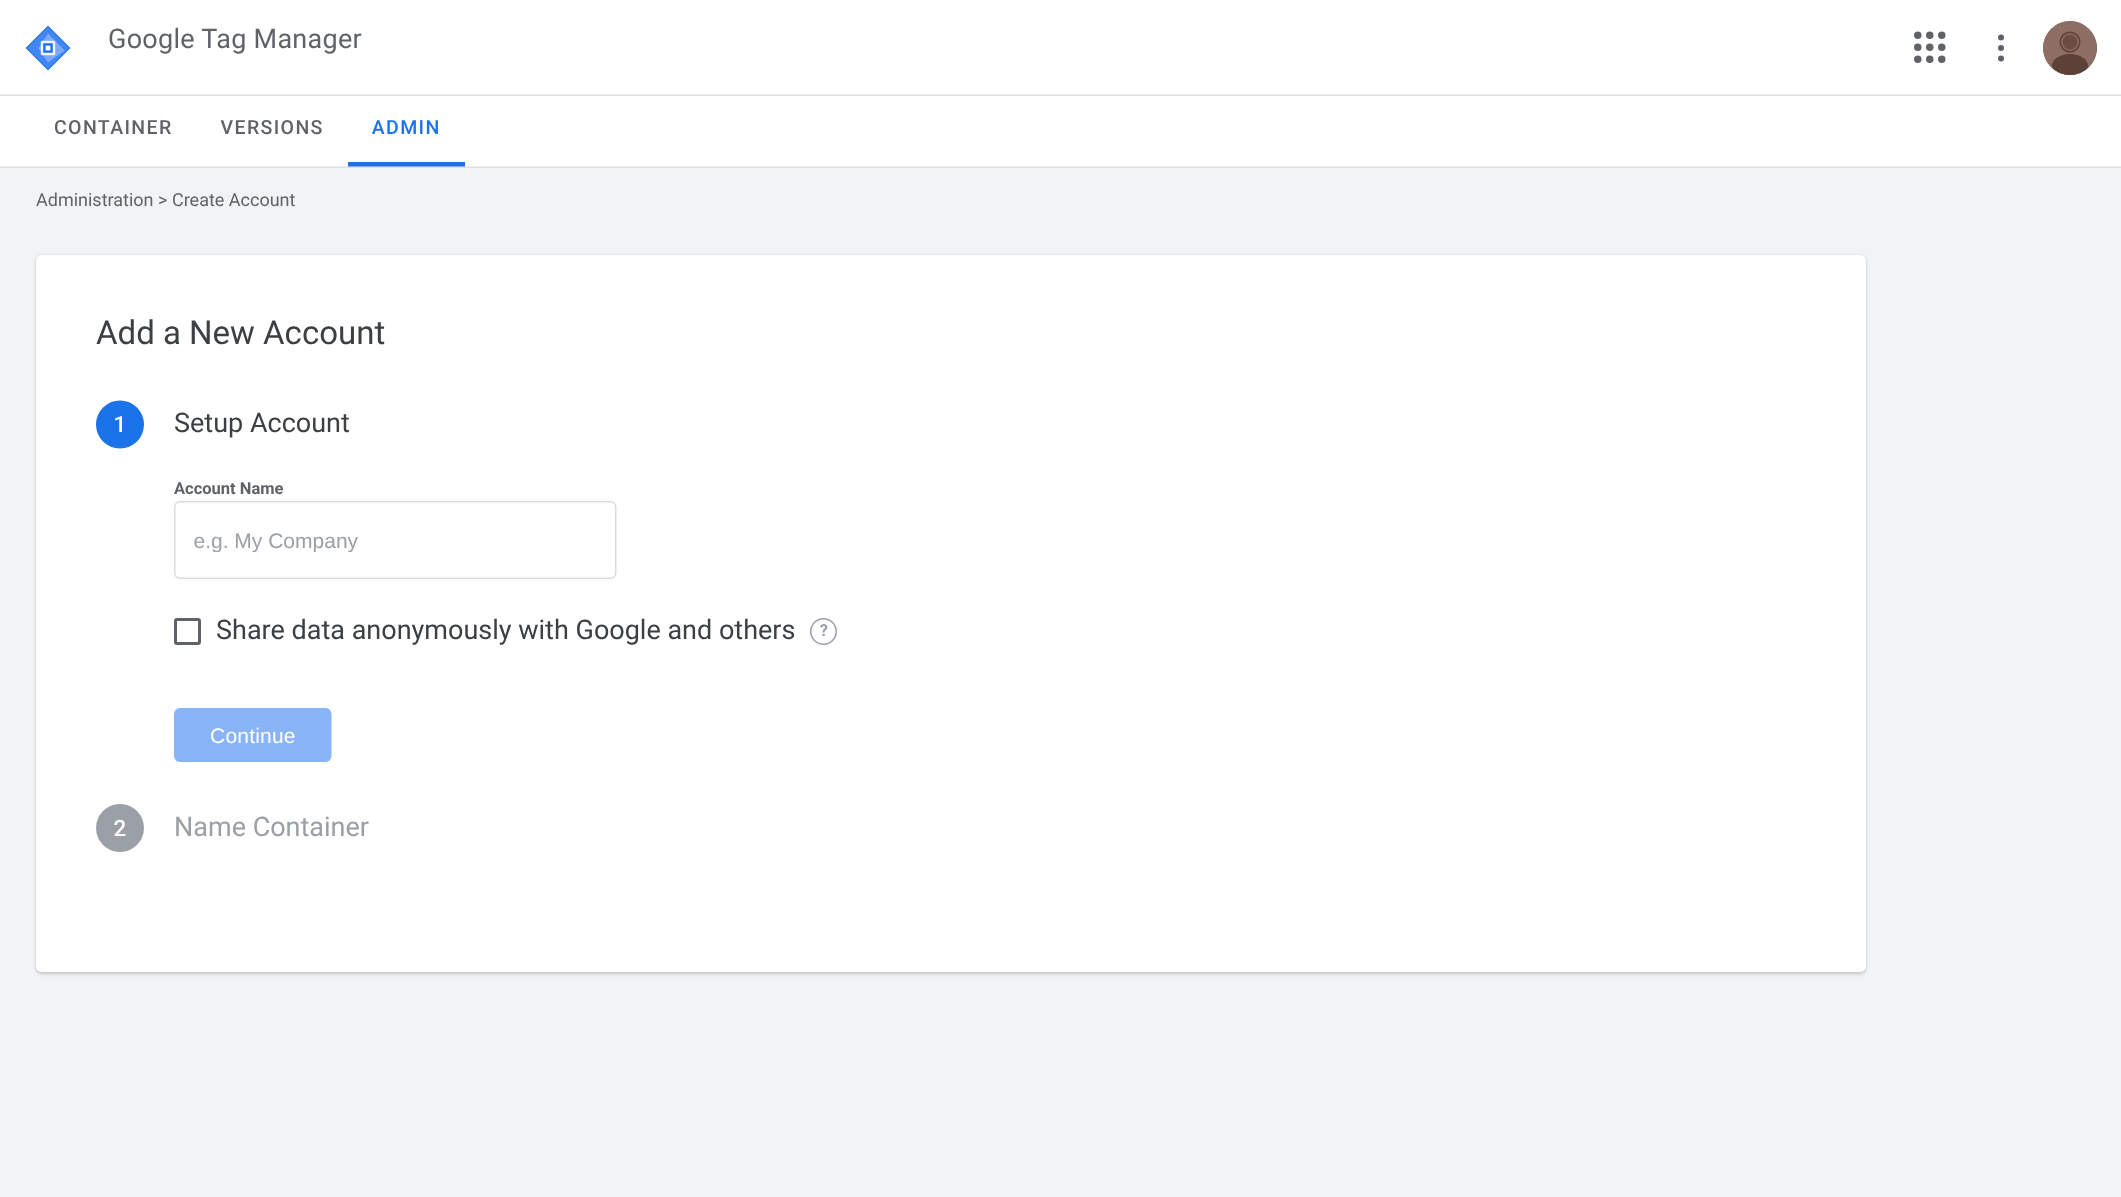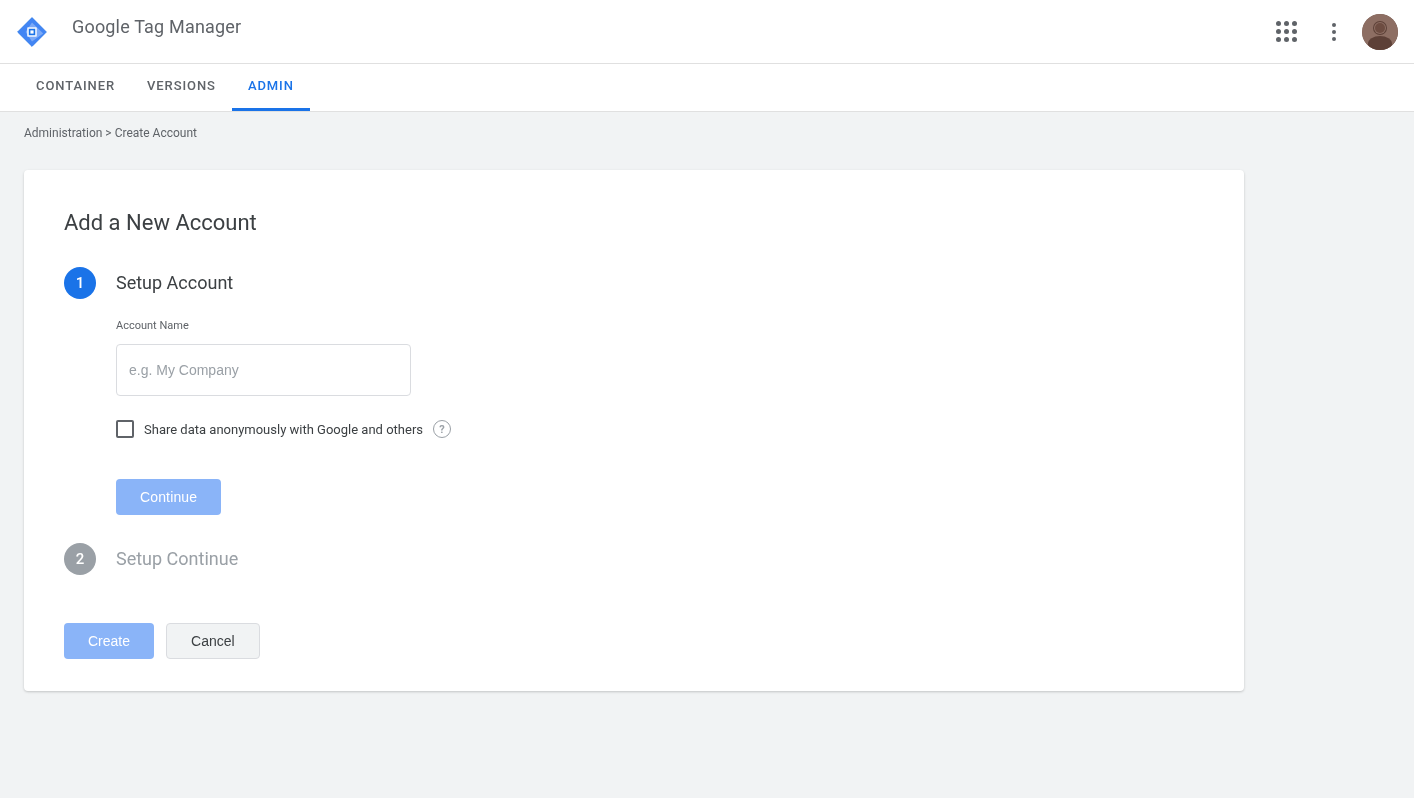--- a/index.html
+++ b/index.html
@@ -187,23 +187,23 @@
       color: #9aa0a6;
     }
 
     
     .form-group {
       margin-bottom: 24px;
     }
     .form-label {
       display: block;
       font-size: 11px;
-      font-weight: 400;
+      font-weight: 700;
       color: #5f6368;
-      margin-bottom: 12px;
+      margin-bottom: 2px;
       text-transform: none;
       letter-spacing: 0;
     }
     .form-input {
       width: 295px;
       height: 52px;
       border: 1px solid #dadce0;
       border-radius: 4px;
       padding: 0 12px;
       font-size: 14px;
@@ -223,21 +223,21 @@
     .checkbox-box {
       width: 18px;
       height: 18px;
       border: 2px solid #5f6368;
       border-radius: 2px;
       background: #fff;
       flex-shrink: 0;
       cursor: pointer;
     }
     .checkbox-label {
-      font-size: 13px;
+      font-size: 18px;
       color: #3c4043;
     }
     .help-icon {
       width: 18px;
       height: 18px;
       border-radius: 50%;
       border: 1.5px solid #9aa0a6;
       display: inline-flex;
       align-items: center;
       justify-content: center;
@@ -394,23 +394,19 @@
 
         <button class="btn-continue">Continue</button>
       </div>
     </div>
 
     <div class="step">
       <div class="step-circle inactive">
         <span>2</span>
       </div>
       <div class="step-content">
-        <div class="step-title inactive">Setup Continue</div>
+        <div class="step-title inactive">Name Container</div>
       </div>
     </div>
 
-    <div class="form-actions">
-      <button class="btn-create">Create</button>
-      <button class="btn-cancel">Cancel</button>
-    </div>
 
   </div>
 </div>
 
 </body></html>

